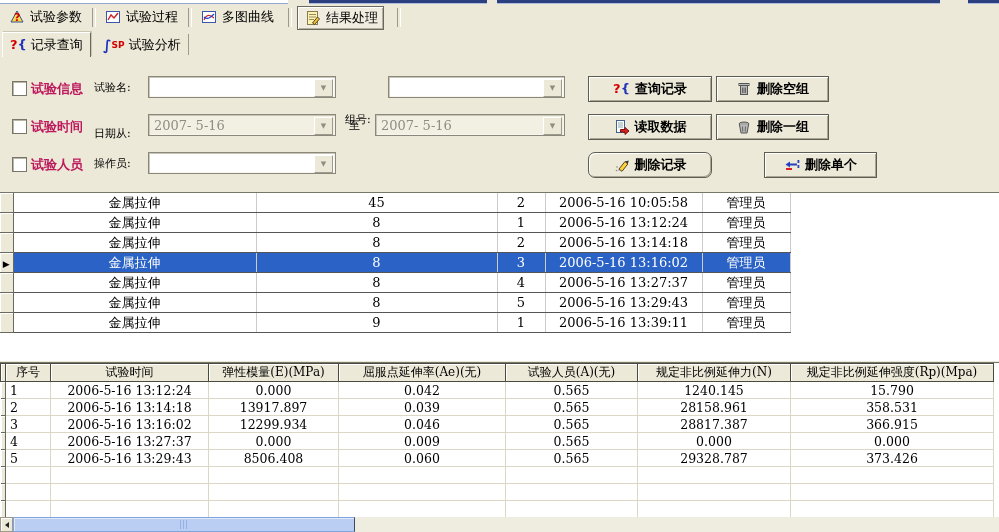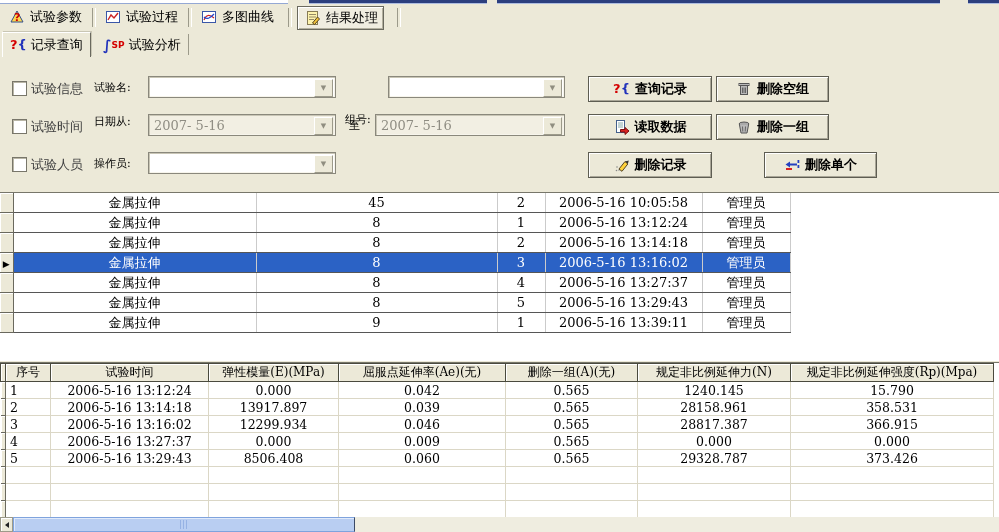--- a/index.html
+++ b/index.html
@@ -25,21 +25,21 @@
   
   .icon{width:16px;height:16px;display:inline-block;flex:0 0 16px;}
   .ico-text{display:inline-flex;align-items:center;font-family:"DejaVu Sans","Liberation Sans",sans-serif;font-weight:bold;font-size:13px;line-height:14px;}
   .gq{color:#d40000;}
   .gb{color:#2233bb;}
   .sp-curve{color:#2233bb;font-weight:bold;font-size:14px;}
   .sp-text{color:#d40000;font-weight:bold;font-size:9px;letter-spacing:0;}
 
   
   .cb{width:13px;height:13px;background:#fff;border:1px solid #78766a;box-shadow:inset 1px 1px 0 #b9b6a6;}
-  .cb-label{color:#404040;font-weight:normal;font-size:13px;white-space:nowrap;}
+  .cb-label{color:#be185d;font-weight:bold;font-size:13px;white-space:nowrap;}
   .lbl{font-size:11px;white-space:nowrap;}
   .combo{height:22px;background:#fff;border:1px solid #8a887c;box-shadow:inset 1px 1px 0 #c9c6b6, inset -1px -1px 0 #f7f5ec;box-sizing:border-box;}
   .combo.disabled{background:#f2efe3;}
   .combo .val{position:absolute;left:5px;top:3px;font-size:13px;color:#000;white-space:nowrap;}
   .combo.disabled .val{color:#8f8d83;}
   .combo-btn{position:absolute;right:2px;top:2px;width:17px;height:16px;background:#ece9d8;border:1px solid #fff;border-right-color:#9c9a8a;border-bottom-color:#9c9a8a;display:flex;align-items:center;justify-content:center;font-size:7px;color:#908e80;font-family:"DejaVu Sans",sans-serif;}
 
   
   .btn{background:#ece9d8;border:1px solid #5e5d52;box-shadow:inset 1px 1px 0 #fff, inset -1px -1px 0 #a9a697;display:flex;align-items:center;justify-content:center;gap:5px;font-weight:bold;font-size:13px;cursor:default;white-space:nowrap;}
 
@@ -149,21 +149,21 @@
 <div class="abs lbl" style="left:345px;top:80px;margin-top:32px;">组号:</div>
 <div class="abs combo" style="left:388px;top:76px;width:177px;">
   <span class="val"></span>
   <span class="combo-btn">
       <span>▼</span>
     </span>
 </div>
 
 <div class="abs cb" style="left:12px;top:119px;"></div>
 <div class="abs cb-label" style="left:31px;top:118px;">试验时间</div>
-<div class="abs lbl" style="left:94px;top:114px;">日期从:</div>
+<div class="abs lbl" style="left:94px;top:126px;">日期从:</div>
 <div class="abs combo disabled" style="left:148px;top:114px;width:188px;">
   <span class="val">2007- 5-16</span>
   <span class="combo-btn">
       <span>▼</span>
     </span>
 </div>
 <div class="abs lbl" style="left:349px;top:118px;">至</div>
 <div class="abs combo disabled" style="left:375px;top:114px;width:190px;">
   <span class="val">2007- 5-16</span>
   <span class="combo-btn">
@@ -216,21 +216,21 @@
   <span class="icon">
     <svg width="16" height="16">
         <ellipse cx="8" cy="5" rx="5" ry="2" fill="#aaa" stroke="#555"></ellipse>
         <path d="M3.5 6 L5 14 L11 14 L12.5 6" fill="#b9b9b9" stroke="#555"></path>
         <line x1="6.5" y1="7.5" x2="6.8" y2="12.5" stroke="#666"></line>
         <line x1="9.5" y1="7.5" x2="9.2" y2="12.5" stroke="#666"></line>
       </svg>
   </span>
   <span>删除一组</span>
 </div>
-<div class="abs btn" style="left:588px;top:152px;width:122px;height:24px;">
+<div class="abs btn" style="left:588px;top:152px;width:122px;height:24px;border-radius:7px;">
   <span class="icon">
     <svg width="16" height="16">
         <circle cx="3" cy="10" r="0.8" fill="#888"></circle>
         <circle cx="5" cy="13" r="0.8" fill="#888"></circle>
         <circle cx="2.5" cy="13.5" r="0.8" fill="#888"></circle>
         <path d="M5 12 L11 4.5 L13.8 7 L8 14.3 Z" fill="#ffd23c" stroke="#554422"></path>
         <path d="M11 4.5 L13.8 7 L14.8 3.6 Z" fill="#333"></path>
       </svg>
   </span>
   <span>删除记录</span>
@@ -331,21 +331,21 @@
         <col style="width:153px">
         <col style="width:203px">
       </colgroup>
     <tbody>
         <tr>
       <th class="ind"></th>
       <th>序号</th>
       <th>试验时间</th>
       <th>弹性模量(E)(MPa)</th>
       <th>屈服点延伸率(Ae)(无)</th>
-      <th>删除一组(A)(无)</th>
+      <th>试验人员(A)(无)</th>
       <th>规定非比例延伸力(N)</th>
       <th>规定非比例延伸强度(Rp)(Mpa)</th>
     </tr>
     <tr>
       <td class="ind"></td>
       <td class="c-seq">1</td>
       <td>2006-5-16 13:12:24</td>
       <td>0.000</td>
       <td>0.042</td>
       <td>0.565</td>

